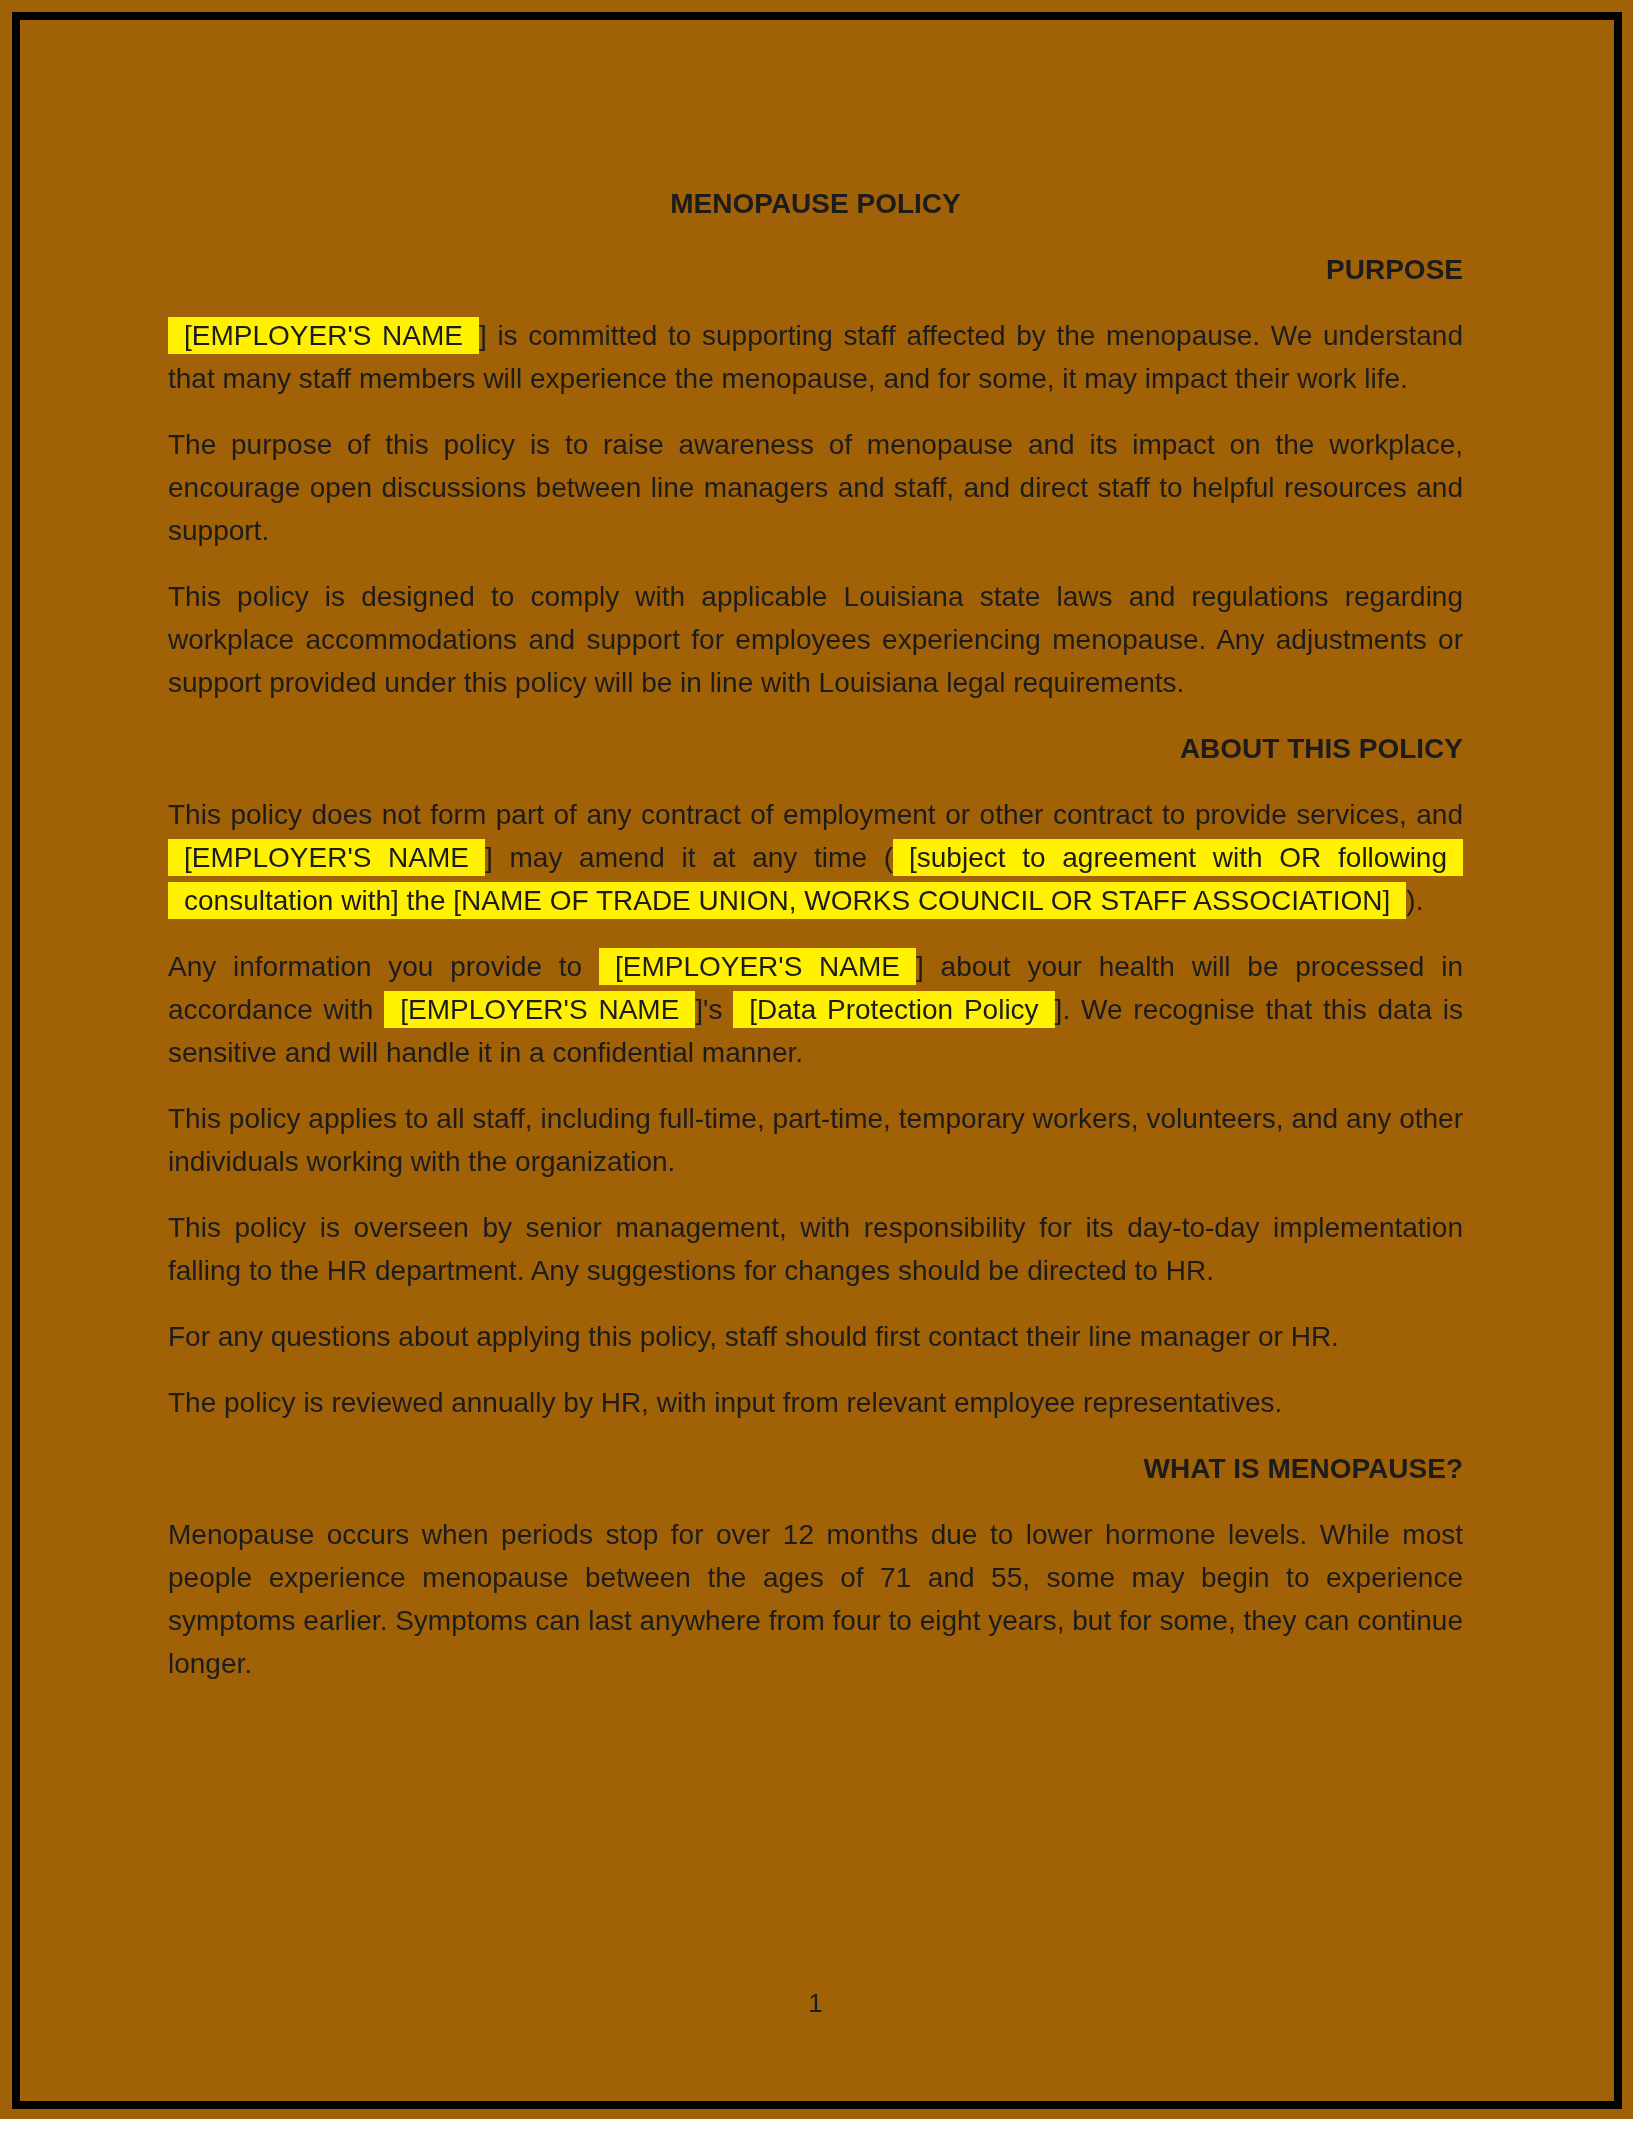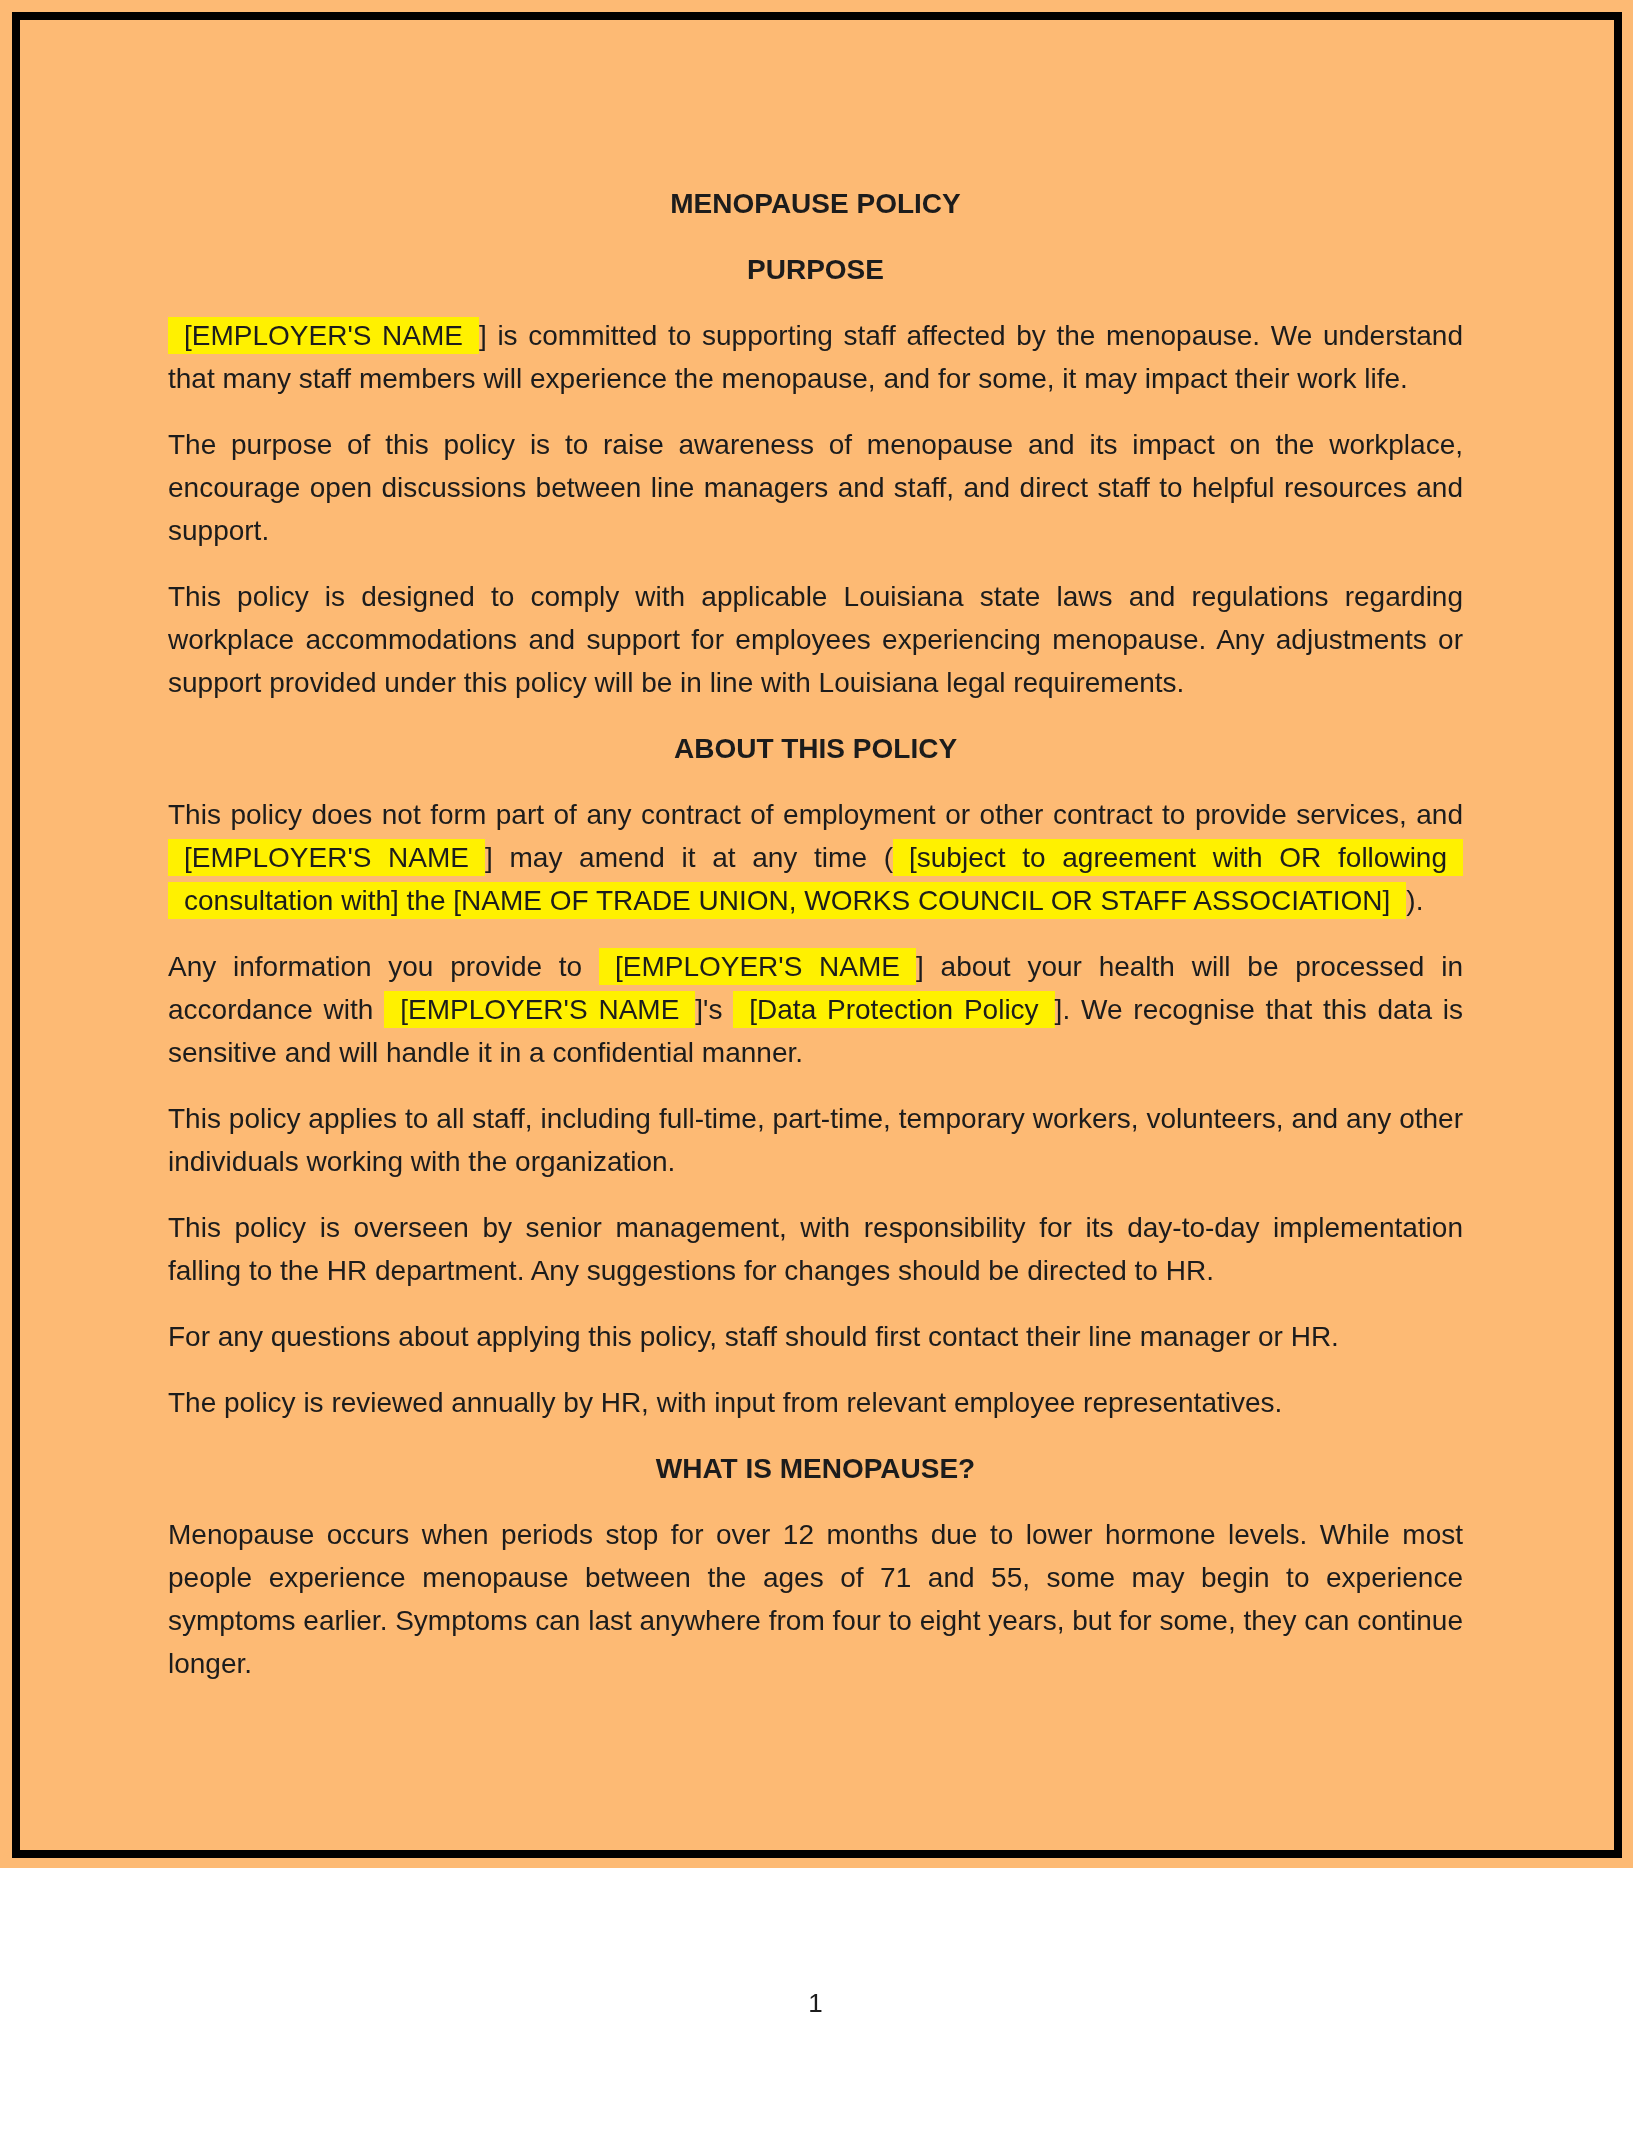--- a/index.html
+++ b/index.html
@@ -8,22 +8,22 @@
     width: 1633px;
     height: 2133px;
     background: #ffffff;
     font-family: "Liberation Sans", "DejaVu Sans", sans-serif;
     color: #1c1c1c;
     overflow: hidden;
   }
   .sheet {
     position: relative;
     width: 1633px;
-    height: 1868px;
-    background: #fdba74;
+    height: 2119px;
+    background: #a16207;
   }
   
   .page-frame {
     position: absolute;
     left: 12px;
     top: 12px;
     right: 11px;
     bottom: 10px;
     border: 8px solid #000000;
     pointer-events: none;
@@ -37,21 +37,21 @@
     line-height: 43px;
   }
   .doc-title {
     text-align: center;
     font-weight: bold;
     margin: 0 0 23px 0;
   }
   .heading {
     font-weight: bold;
     margin: 0 0 23px 0;
-    text-align: center;
+    text-align: right;
   }
   .para {
     margin: 0 0 23px 0;
     text-align: justify;
   }
   .hl {
     background-color: var(--hl, #fff100);
     padding: 3px 16px;
     -webkit-box-decoration-break: clone;
     box-decoration-break: clone;

